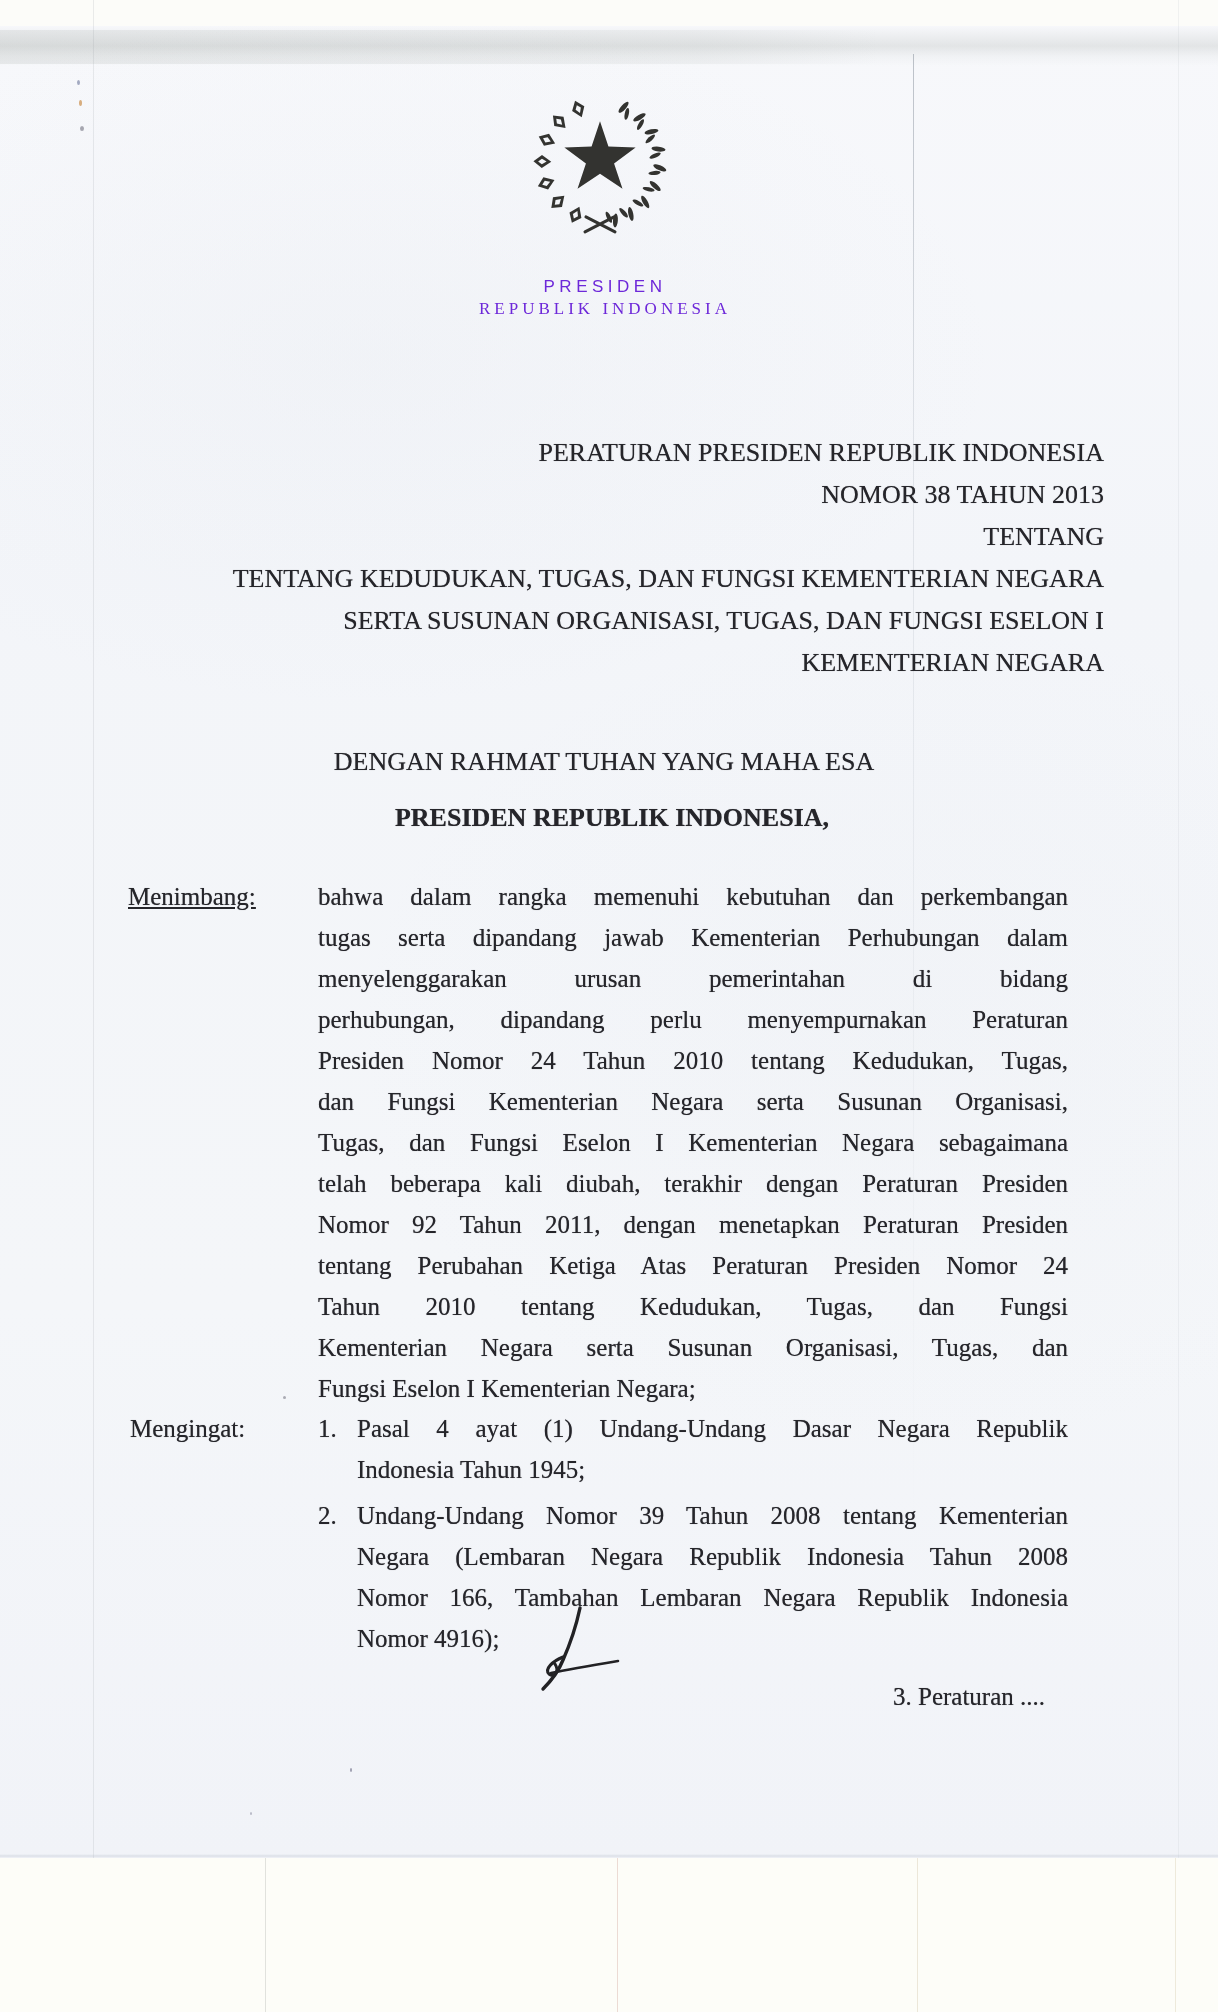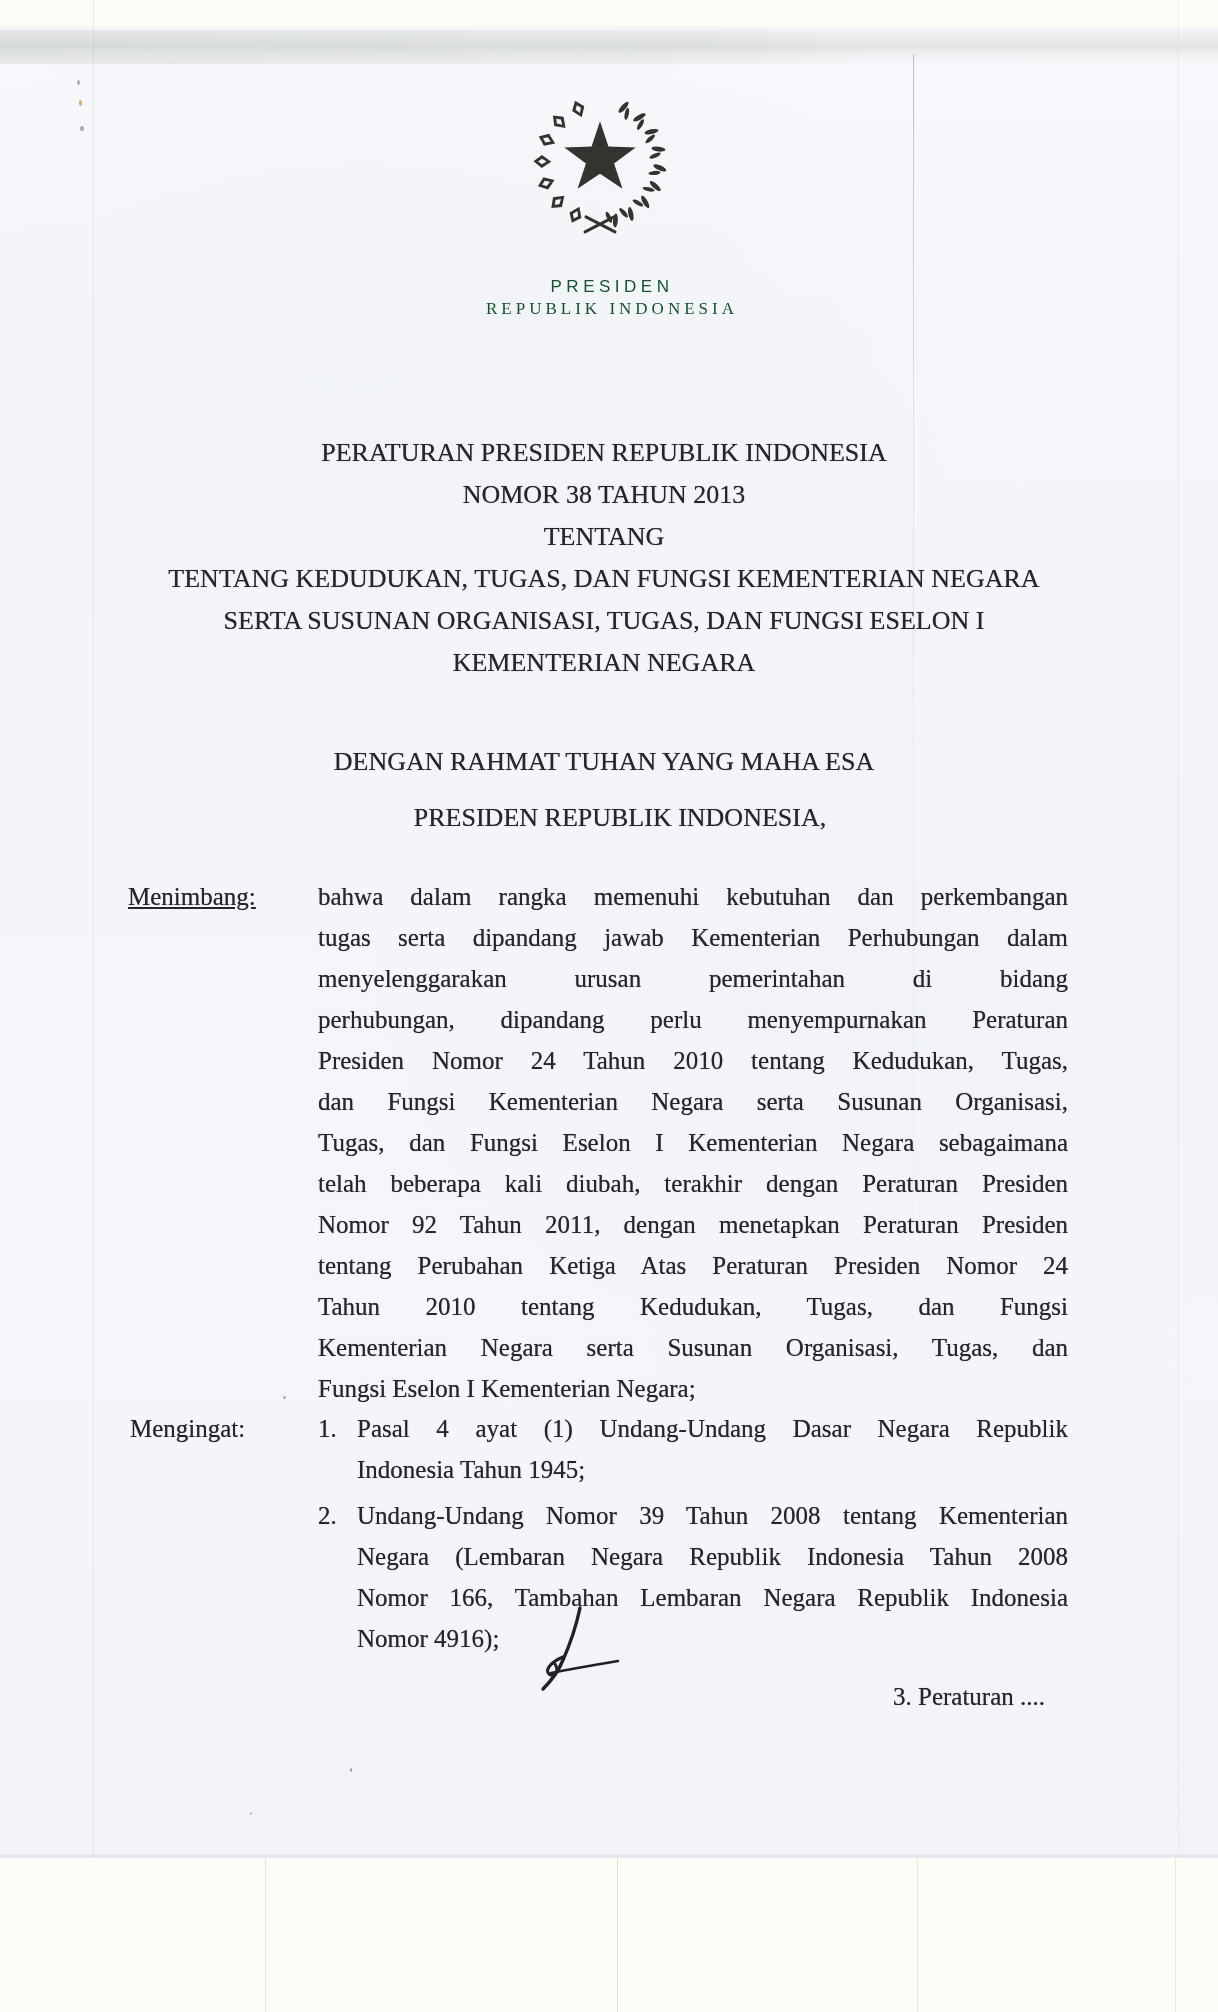--- a/index.html
+++ b/index.html
@@ -18,28 +18,28 @@
   .vline-left{position:absolute;left:93px;top:0;width:1px;height:2012px;background:rgba(150,156,162,0.18);}
   .vline-right{position:absolute;left:913px;top:54px;width:1px;height:1500px;
          background:linear-gradient(180deg,rgba(115,125,138,0.45),rgba(135,145,158,0.20) 25%,rgba(145,155,168,0.10) 60%,rgba(0,0,0,0));}
   .vline-pageedge{position:absolute;left:1178px;top:0;width:1px;height:1858px;background:rgba(180,186,192,0.16);}
   .paper-bottom{position:absolute;left:0;top:1854px;width:1218px;height:4px;
          background:linear-gradient(180deg,rgba(185,192,204,0.0),rgba(185,192,204,0.38),rgba(185,192,204,0.0));}
   .scanbed{position:absolute;left:0;top:1858px;width:1218px;height:154px;background:#fdfdf8;}
   .bedline{position:absolute;top:0;width:1px;height:154px;}
   .speck{position:absolute;border-radius:50%;}
   
-  .letterhead{position:absolute;left:7px;top:276px;width:1210px;text-align:center;
-        font-family:"Liberation Sans","DejaVu Sans",sans-serif;color:#14532d;}
+  .letterhead{position:absolute;left:0;top:276px;width:1210px;text-align:center;
+        font-family:"Liberation Sans","DejaVu Sans",sans-serif;color:#6d28d9;}
   .lh1{font-size:17px;letter-spacing:4.5px;line-height:22px;}
   .lh2{font-size:17px;letter-spacing:4px;line-height:22px;font-family:Liberation Serif, serif;}
   .title-block{position:absolute;left:104px;top:432px;width:1000px;}
-  .title-line{text-align:center;font-size:26px;line-height:42px;white-space:nowrap;}
+  .title-line{text-align:right;font-size:26px;line-height:42px;white-space:nowrap;}
   .invocation{position:absolute;left:104px;top:741px;width:1000px;text-align:center;font-size:26px;line-height:42px;}
-  .authority{position:absolute;left:120px;top:797px;width:1000px;text-align:center;font-size:26px;line-height:42px;}
+  .authority{position:absolute;left:112px;top:797px;width:1000px;text-align:center;font-size:26px;line-height:42px;font-weight:bold;}
   .label{position:absolute;font-size:25px;line-height:41px;}
   .menimbang-label{left:128px;top:876px;text-decoration:underline;}
   .mengingat-label{left:130px;top:1408px;}
   .menimbang-body{position:absolute;left:318px;top:876px;width:750px;}
   .mengingat-body{position:absolute;left:318px;top:1408px;width:750px;}
   .bodyline{font-size:25px;line-height:41px;text-align:justify;text-align-last:justify;white-space:normal;}
   .bodyline.last{text-align-last:left;}
   .list-item{position:relative;padding-left:39px;}
   .list-item + .list-item{margin-top:5px;}
   .num{position:absolute;left:0;top:0;font-size:25px;line-height:41px;}

